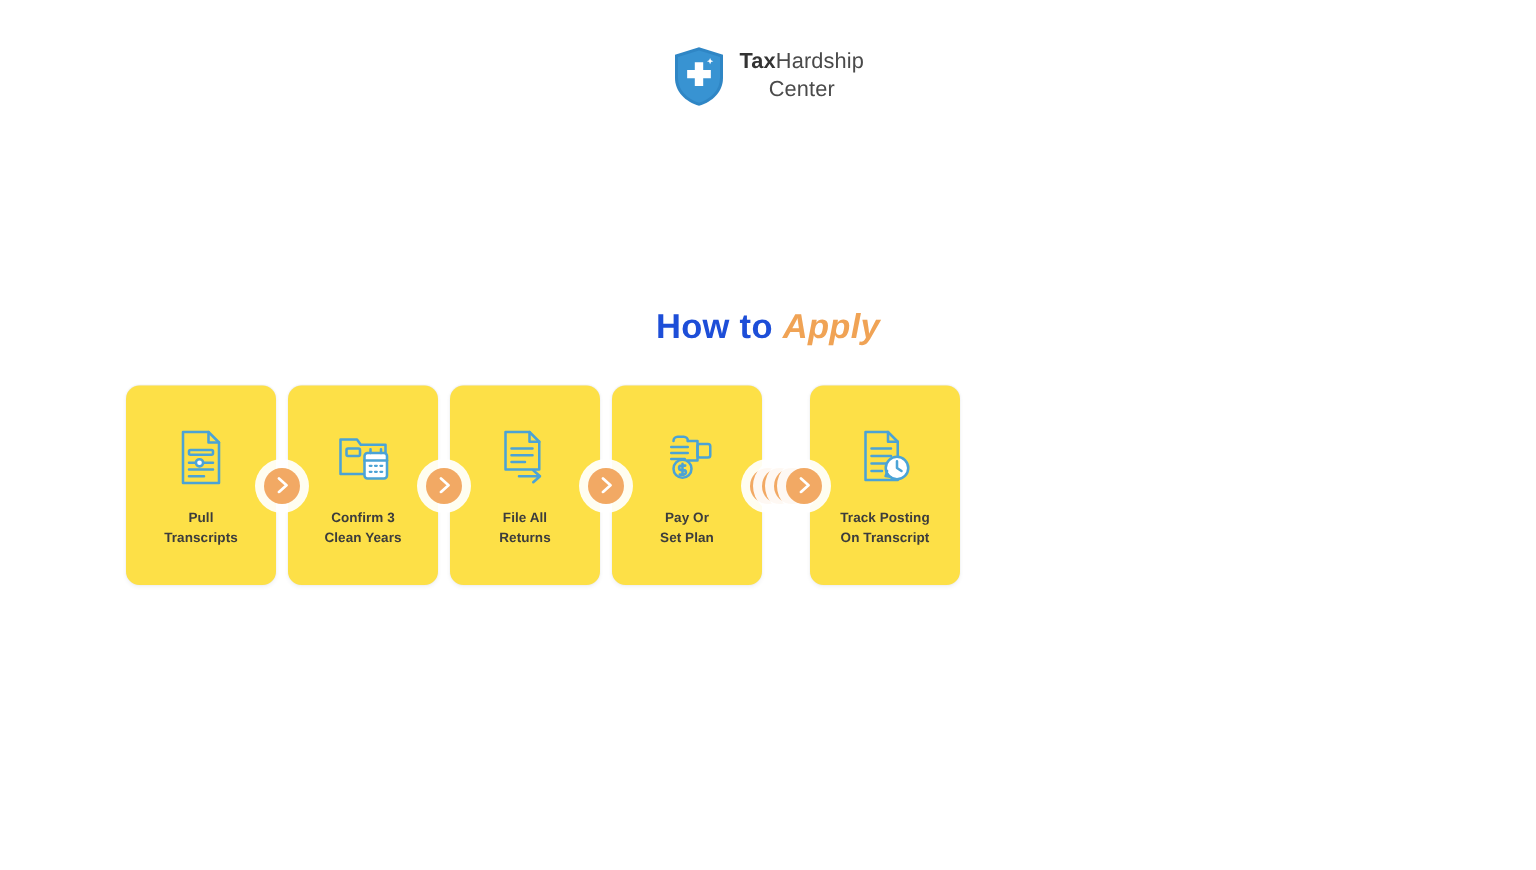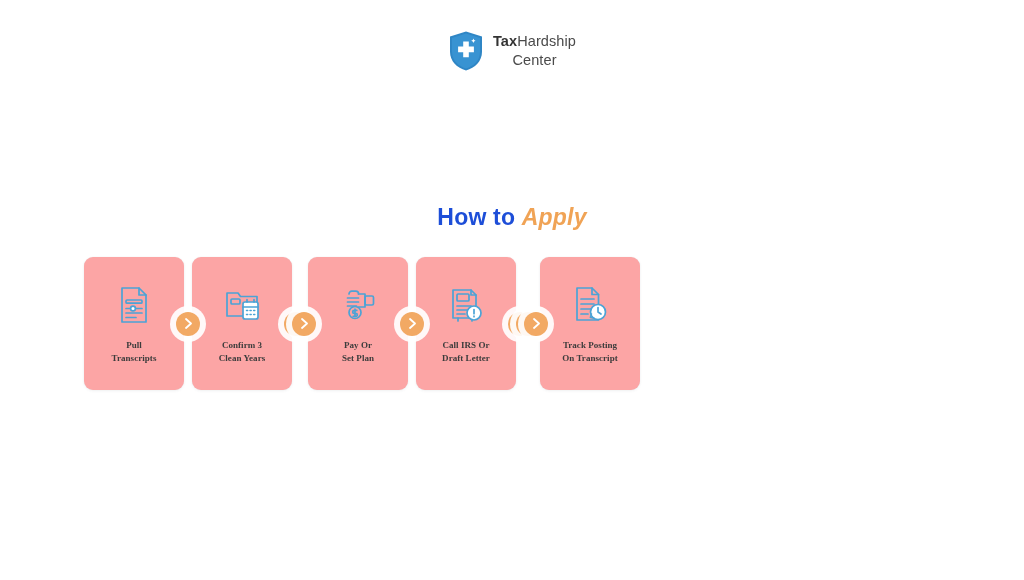--- a/index.html
+++ b/index.html
@@ -71,30 +71,29 @@
     left: 84px;
     width: 856px;
     height: 133px;
     display: flex;
     align-items: stretch;
   }
   .step-card {
     position: relative;
     width: 100px;
     flex: none;
-    background: #fca5a5;
+    background: #fde047;
     border-radius: 9px;
     box-shadow: 0 1px 3px rgba(60,72,88,.07), 0 0 1px rgba(60,72,88,.10);
     display: flex;
     flex-direction: column;
     align-items: center;
     justify-content: center;
     padding: 0 4px;
     box-sizing: border-box;
-    font-family: Liberation Serif, serif;
   }
   .step-icon {
     width: 44px;
     height: 44px;
     display: block;
     margin-bottom: 12px;
   }
   .step-label {
     font-size: 9px;
     font-weight: bold;
@@ -191,20 +190,32 @@
 Clean Years</div>
   </div>
   <div class="step-gap">
     <div class="step-arrow">
       <svg width="9" height="11" viewBox="0 0 9 11">
           <path d="M2 1 L7 5.5 L2 10" fill="none" stroke="#ffffff" stroke-width="1.8" stroke-linecap="round" stroke-linejoin="round"></path>
         </svg>
     </div>
   </div>
 
+  <div class="step-card">
+    <svg class="step-icon" viewBox="0 0 44 44">
+      <g fill="none" stroke="#4ba3d6" stroke-width="1.7" stroke-linejoin="round" stroke-linecap="round">
+        <path d="M9 5 h16 l6.5 6.5 V30 H9 Z"></path>
+        <path d="M25 5 v6.5 h6.5"></path>
+        <path d="M13 16 h14 M13 20.5 h14 M13 25 h9"></path>
+        <path d="M18 34.5 h13 M27.5 30.5 L32 34.5 L27.5 38.5"></path>
+      </g>
+    </svg>
+    <div class="step-label">File All
+Returns</div>
+  </div>
   <div class="step-gap">
     <div class="step-arrow">
       <svg width="9" height="11" viewBox="0 0 9 11">
           <path d="M2 1 L7 5.5 L2 10" fill="none" stroke="#ffffff" stroke-width="1.8" stroke-linecap="round" stroke-linejoin="round"></path>
         </svg>
     </div>
   </div>
 
   <div class="step-card">
     <svg class="step-icon" viewBox="0 0 44 44">
@@ -221,35 +232,20 @@
 Set Plan</div>
   </div>
   <div class="step-gap">
     <div class="step-arrow">
       <svg width="9" height="11" viewBox="0 0 9 11">
           <path d="M2 1 L7 5.5 L2 10" fill="none" stroke="#ffffff" stroke-width="1.8" stroke-linecap="round" stroke-linejoin="round"></path>
         </svg>
     </div>
   </div>
 
-  <div class="step-card">
-    <svg class="step-icon" viewBox="0 0 44 44">
-      <g fill="none" stroke="#4ba3d6" stroke-width="1.7" stroke-linejoin="round" stroke-linecap="round">
-        <path d="M9 7 h18 l5 5 V35 H9 Z"></path>
-        <path d="M27 7 v5 h5"></path>
-        <rect x="13" y="11" width="12" height="7" rx="1"></rect>
-        <path d="M13 23 h14 M13 27 h14 M13 31 h8"></path>
-        <path d="M14 35 v3 M28 35 v3"></path>
-        <circle cx="30" cy="30" r="7" fill="#ffffff"></circle>
-        <path d="M30 26.5 v4.2 M30 33.2 v.5"></path>
-      </g>
-    </svg>
-    <div class="step-label">Call IRS Or
-Draft Letter</div>
-  </div>
   <div class="step-gap">
     <div class="step-arrow">
       <svg width="9" height="11" viewBox="0 0 9 11">
           <path d="M2 1 L7 5.5 L2 10" fill="none" stroke="#ffffff" stroke-width="1.8" stroke-linecap="round" stroke-linejoin="round"></path>
         </svg>
     </div>
   </div>
 
   <div class="step-gap">
     <div class="step-arrow">

